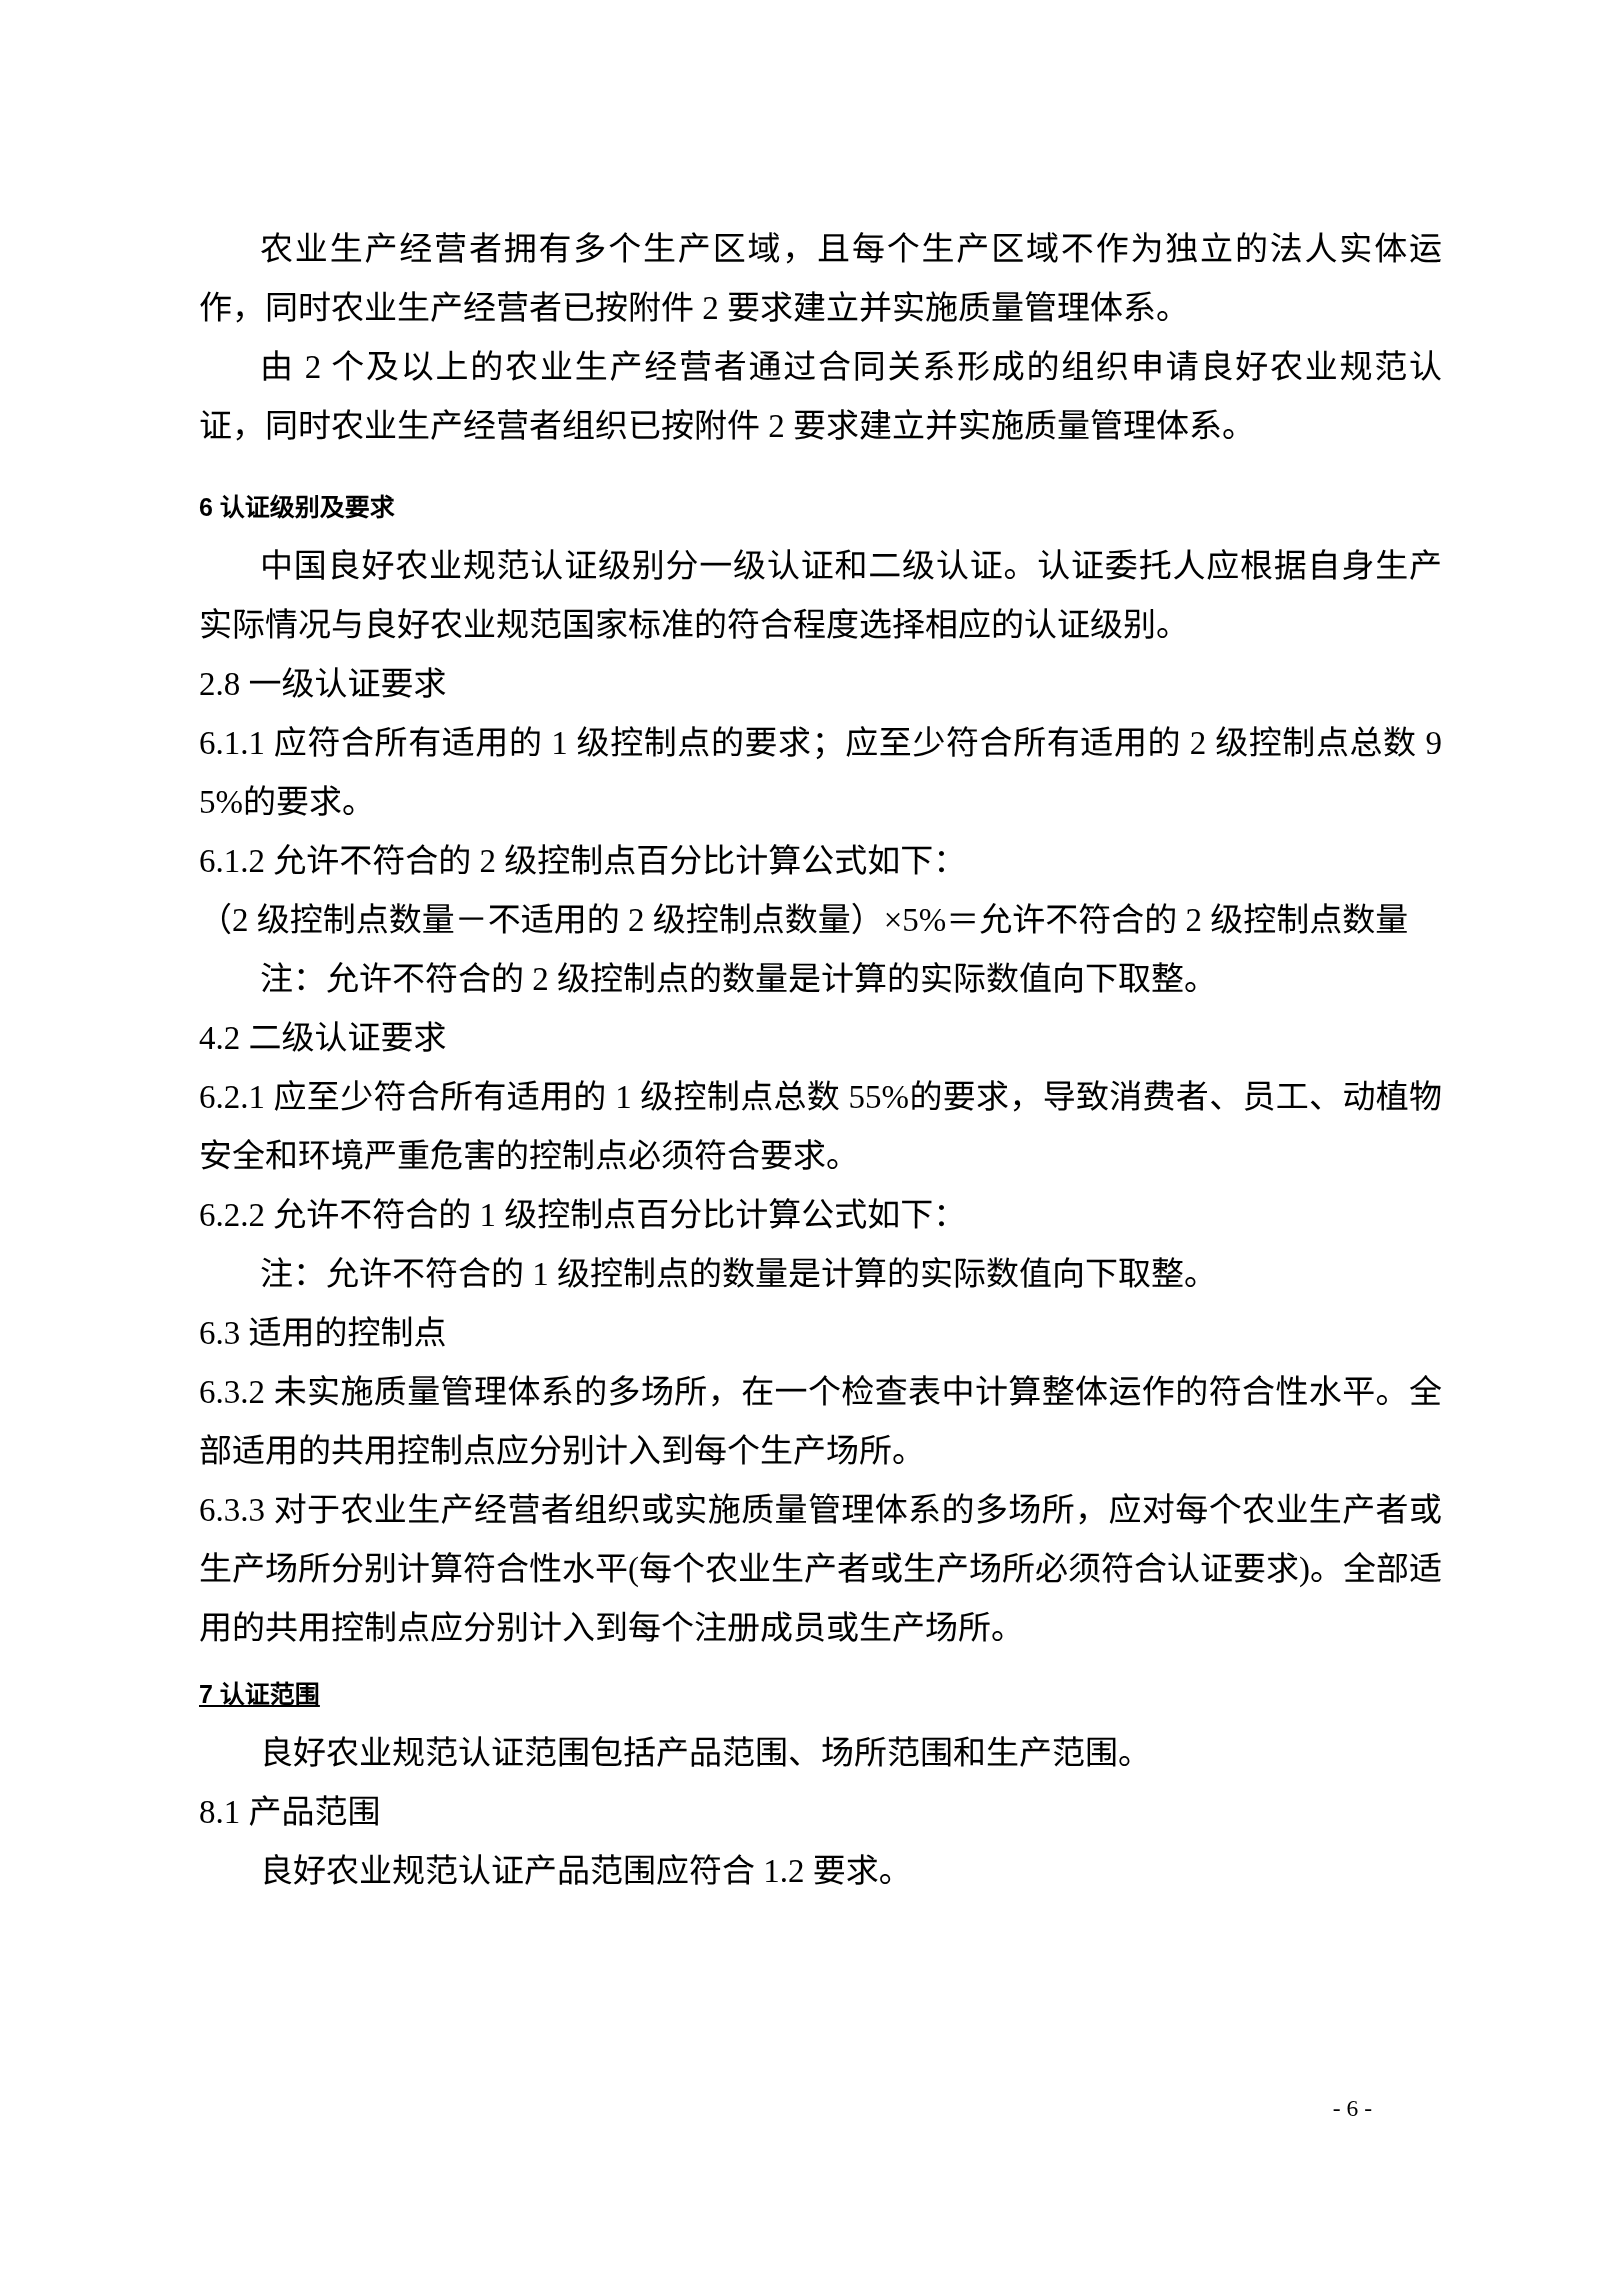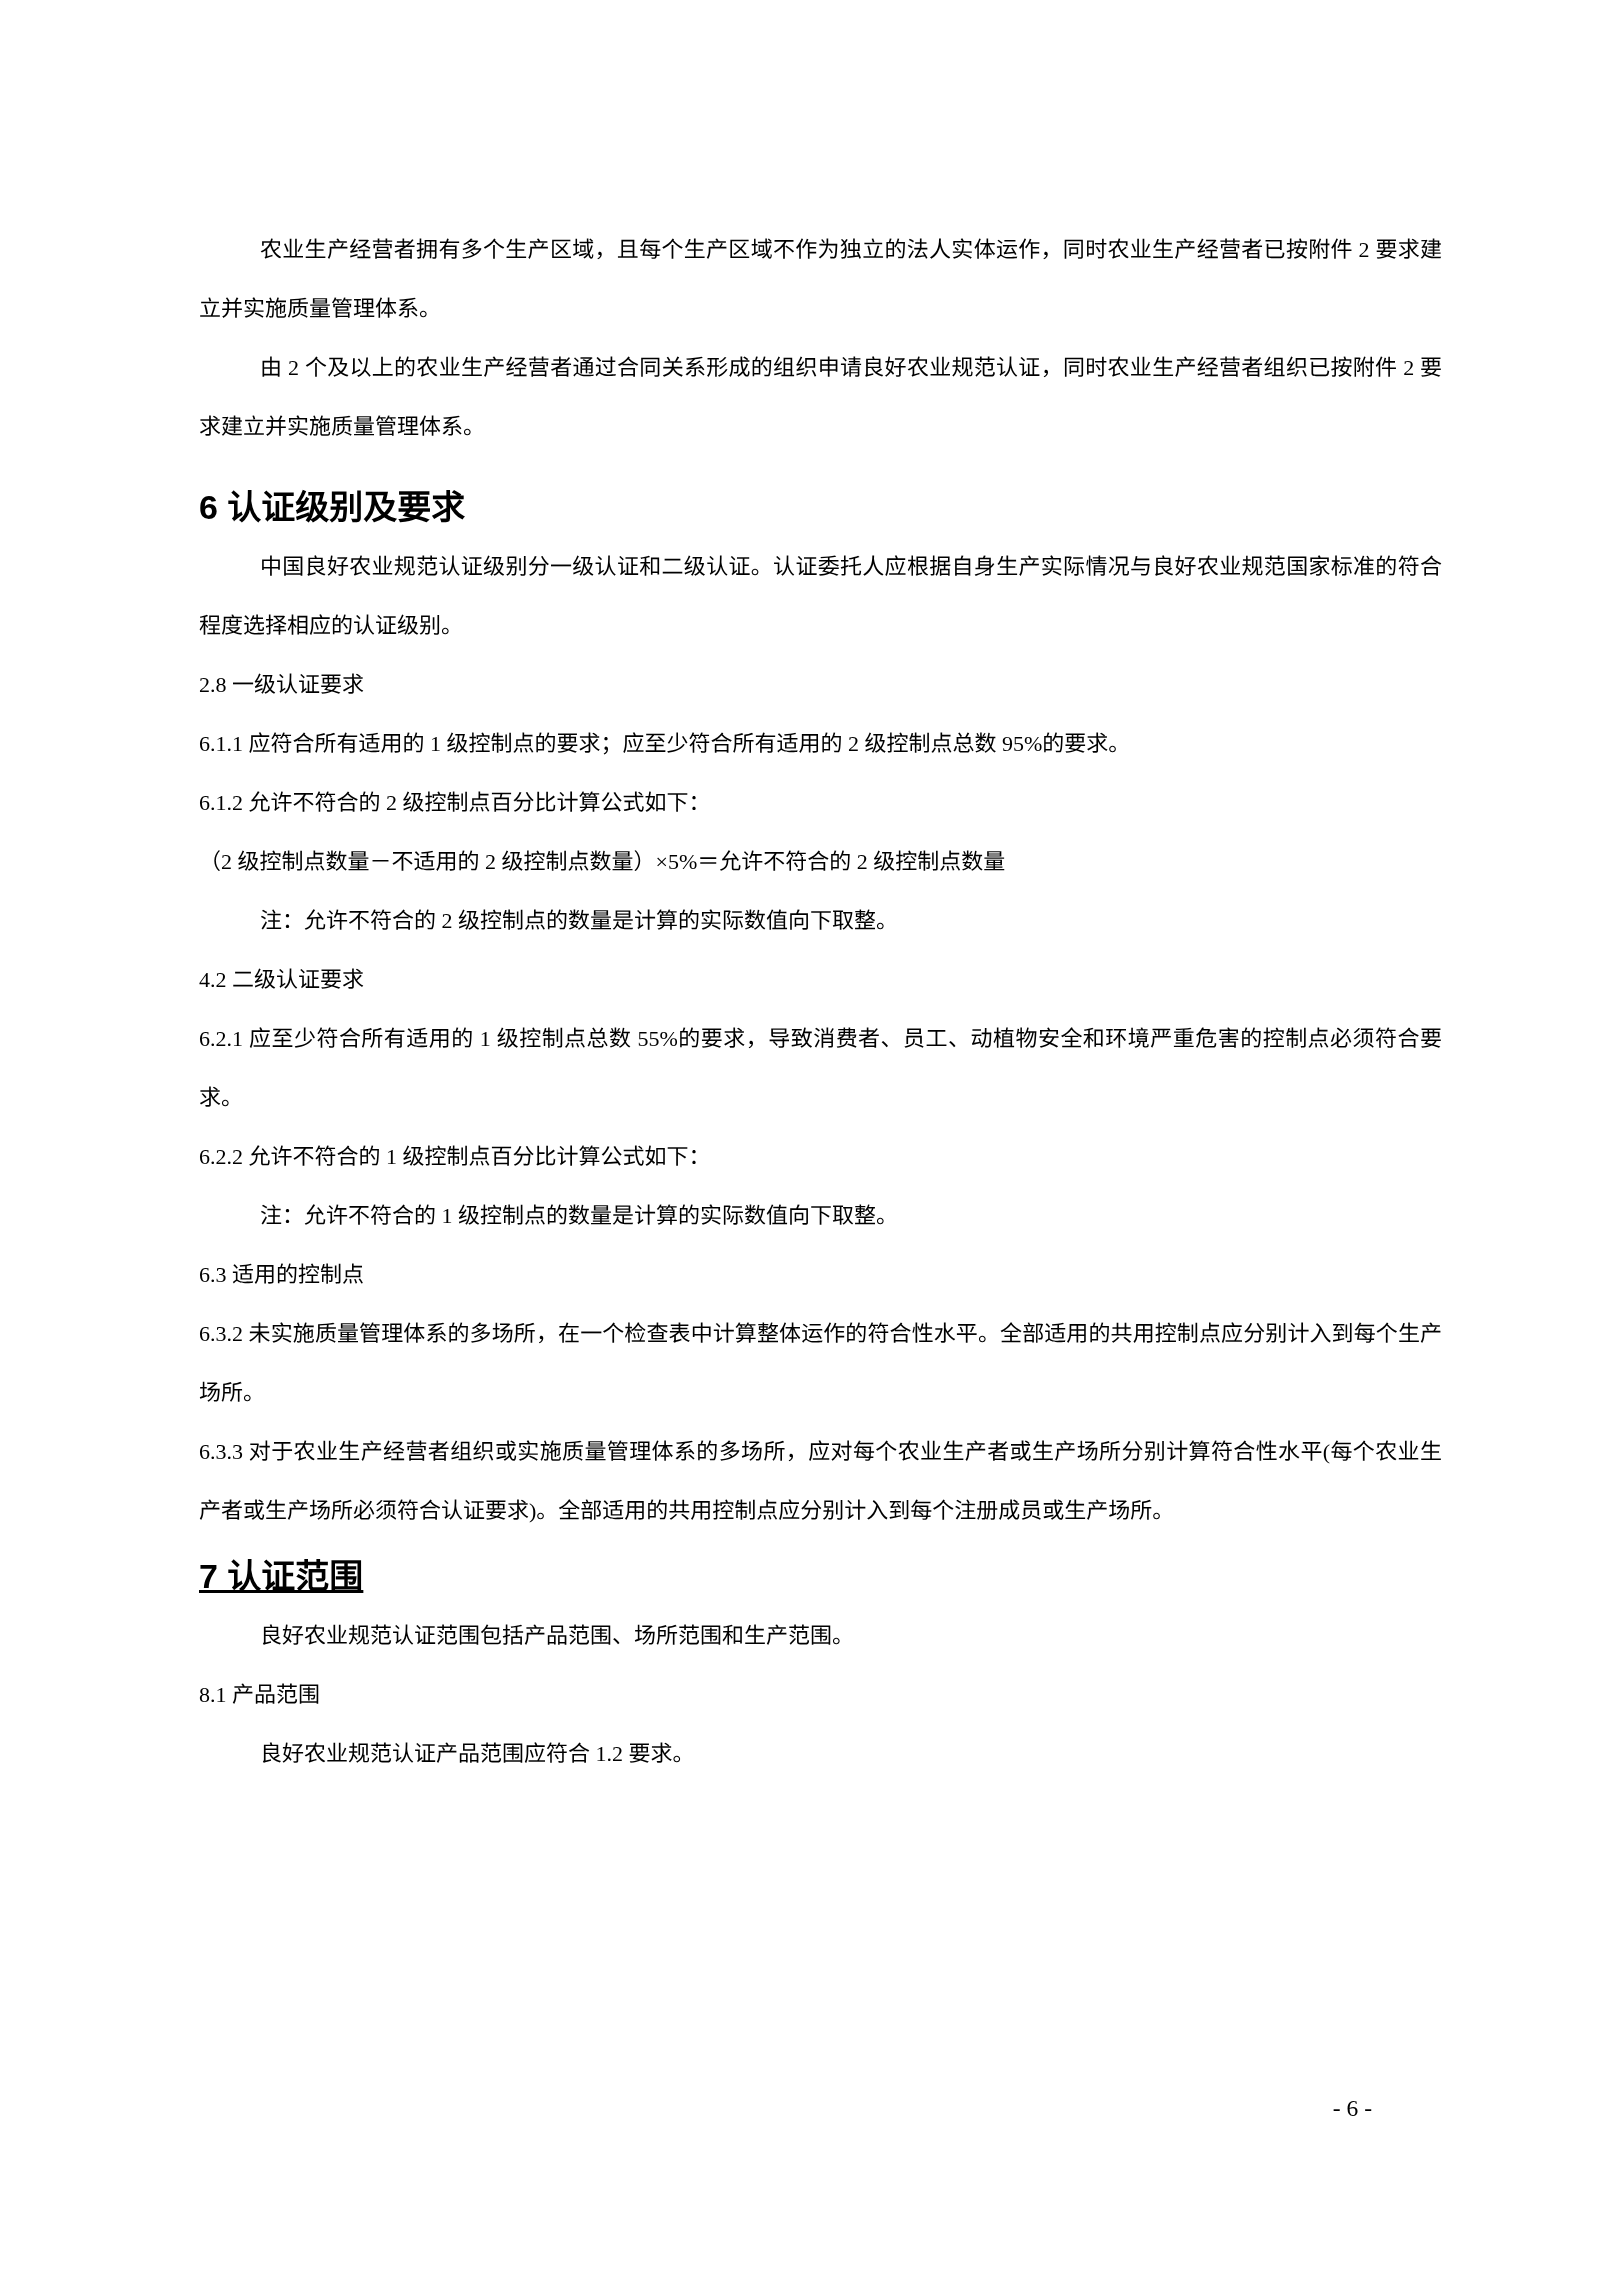--- a/index.html
+++ b/index.html
@@ -21,33 +21,33 @@
     overflow: hidden;
   }
   .doc-body {
     position: absolute;
     left: 199px;
     top: 220px;
     width: 1243px;
   }
   .line {
     margin: 0;
-    font-size: 22px;
+    font-size: 33px;
     line-height: 59px;
     text-align: justify;
     text-justify: inter-ideograph;
     word-break: break-all;
     color: #000000;
   }
   .indent2 {
     text-indent: 61px;
   }
   .sec-heading {
     margin: 21.6px 0 0 0;
-    font-size: 34px;
+    font-size: 25px;
     line-height: 59px;
     font-weight: bold;
     font-family: "Liberation Sans", "DejaVu Sans", sans-serif;
     color: #000000;
   }
   .sec-heading.tight {
     margin-top: 7.8px;
     text-decoration: underline;
   }
   .page-footer {

